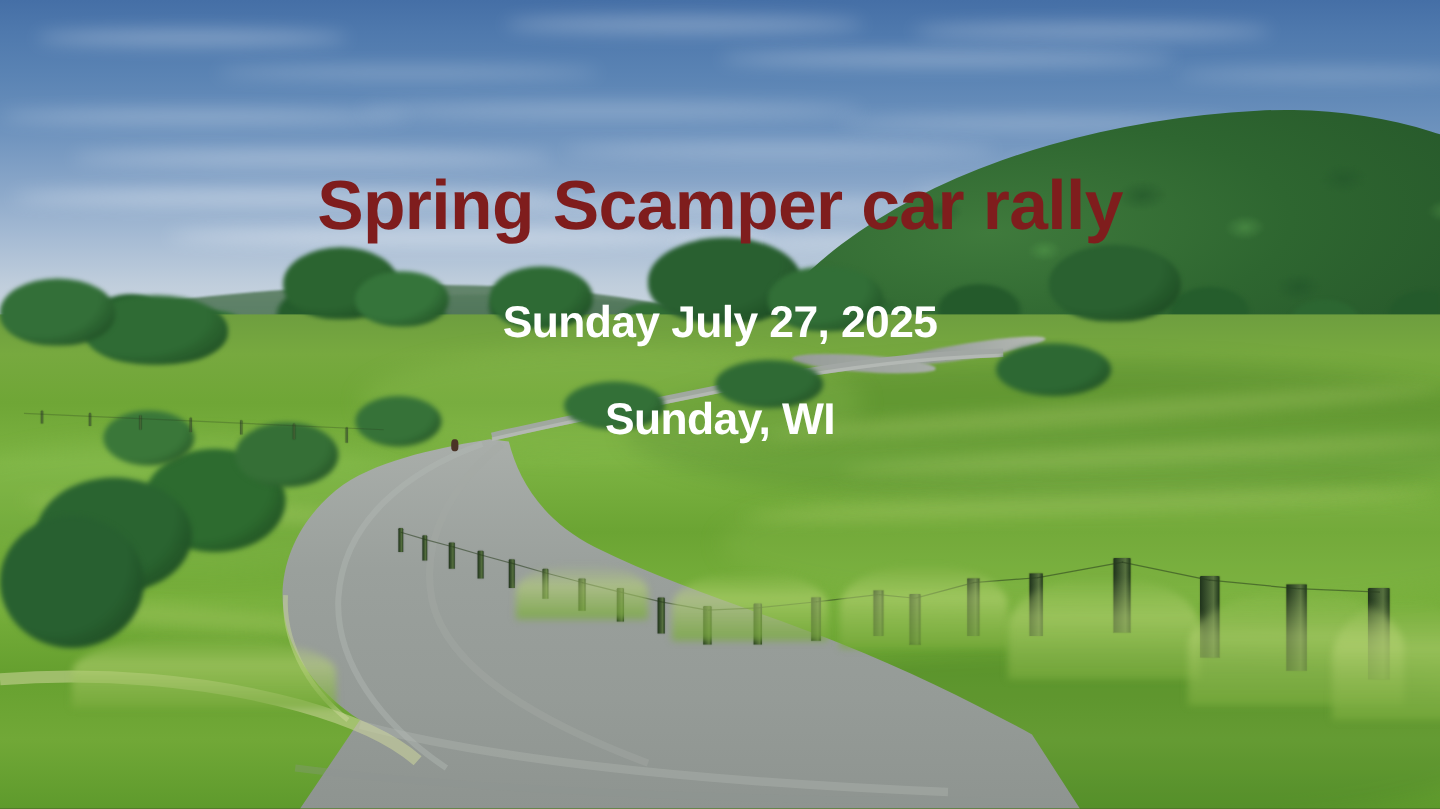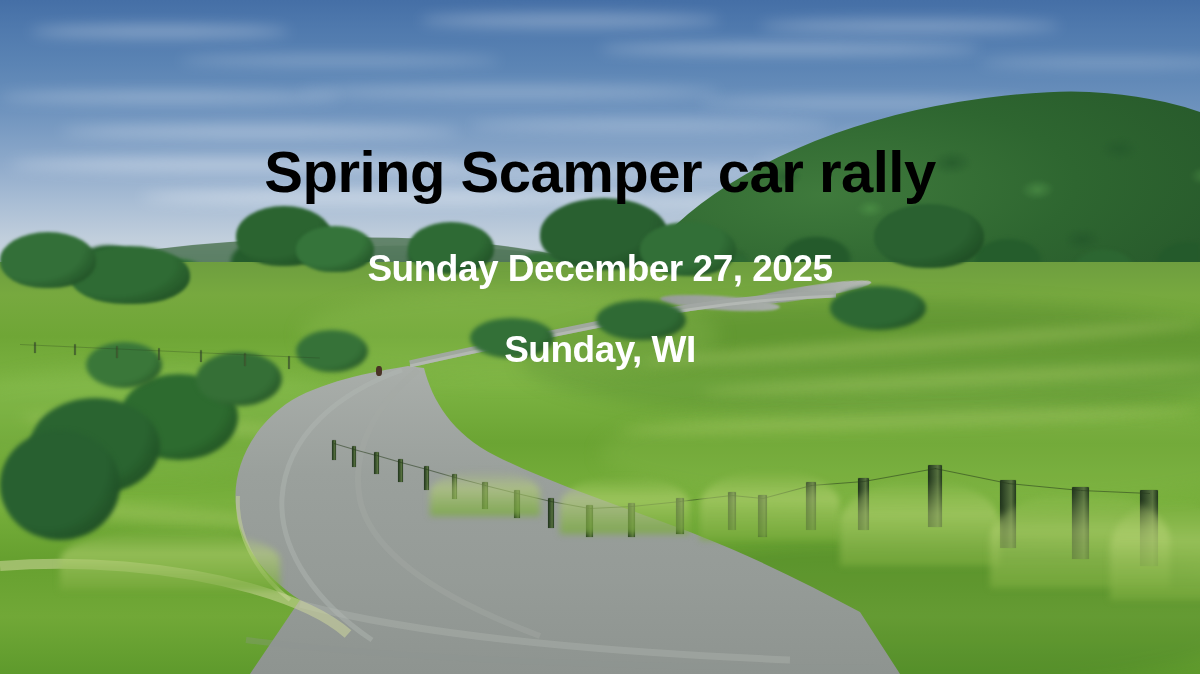--- a/index.html
+++ b/index.html
@@ -258,21 +258,21 @@
     width: 1200px;
     text-align: center;
     font-weight: bold;
     white-space: nowrap;
     letter-spacing: -0.5px;
   }
   #title-text {
     top: 140px;
     font-size: 58px;
     line-height: 64px;
-    color: #000000;
+    color: #7f1d1d;
   }
   #date-text {
     top: 248px;
     font-size: 37px;
     line-height: 42px;
     color: #ffffff;
   }
   #location-text {
     top: 329px;
     font-size: 37px;
@@ -450,17 +450,17 @@
   <div class="tuft" style="left:990px;top:492px;width:180px;height:96px;"></div>
   <div class="tuft" style="left:1110px;top:500px;width:120px;height:100px;"></div>
   <div class="tuft" style="left:560px;top:476px;width:130px;height:58px;"></div>
   <div class="tuft" style="left:430px;top:470px;width:110px;height:46px;"></div>
   <div class="tuft" style="left:60px;top:530px;width:220px;height:60px;"></div>
 
   <div class="figure" style="left:376px;top:366px;width:6px;height:10px;"></div>
 
   <div class="headline" id="title-text">Spring Scamper car rally</div>
 
-  <div class="headline" id="date-text">Sunday December 27, 2025</div>
+  <div class="headline" id="date-text">Sunday July 27, 2025</div>
 
   <div class="headline" id="location-text">Sunday, WI</div>
 
 </div>
 
 </body></html>

